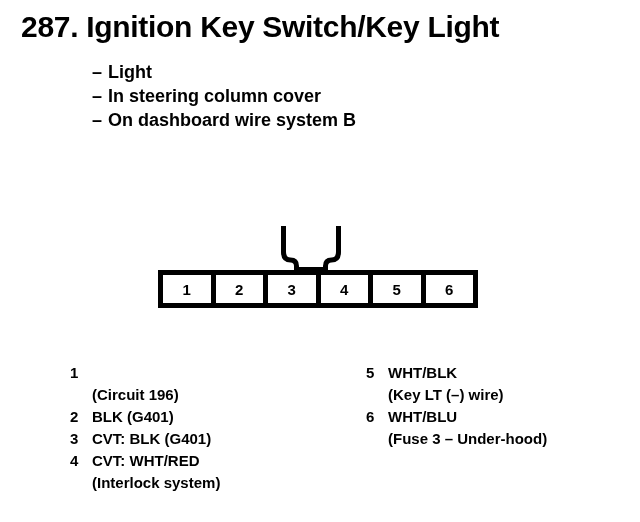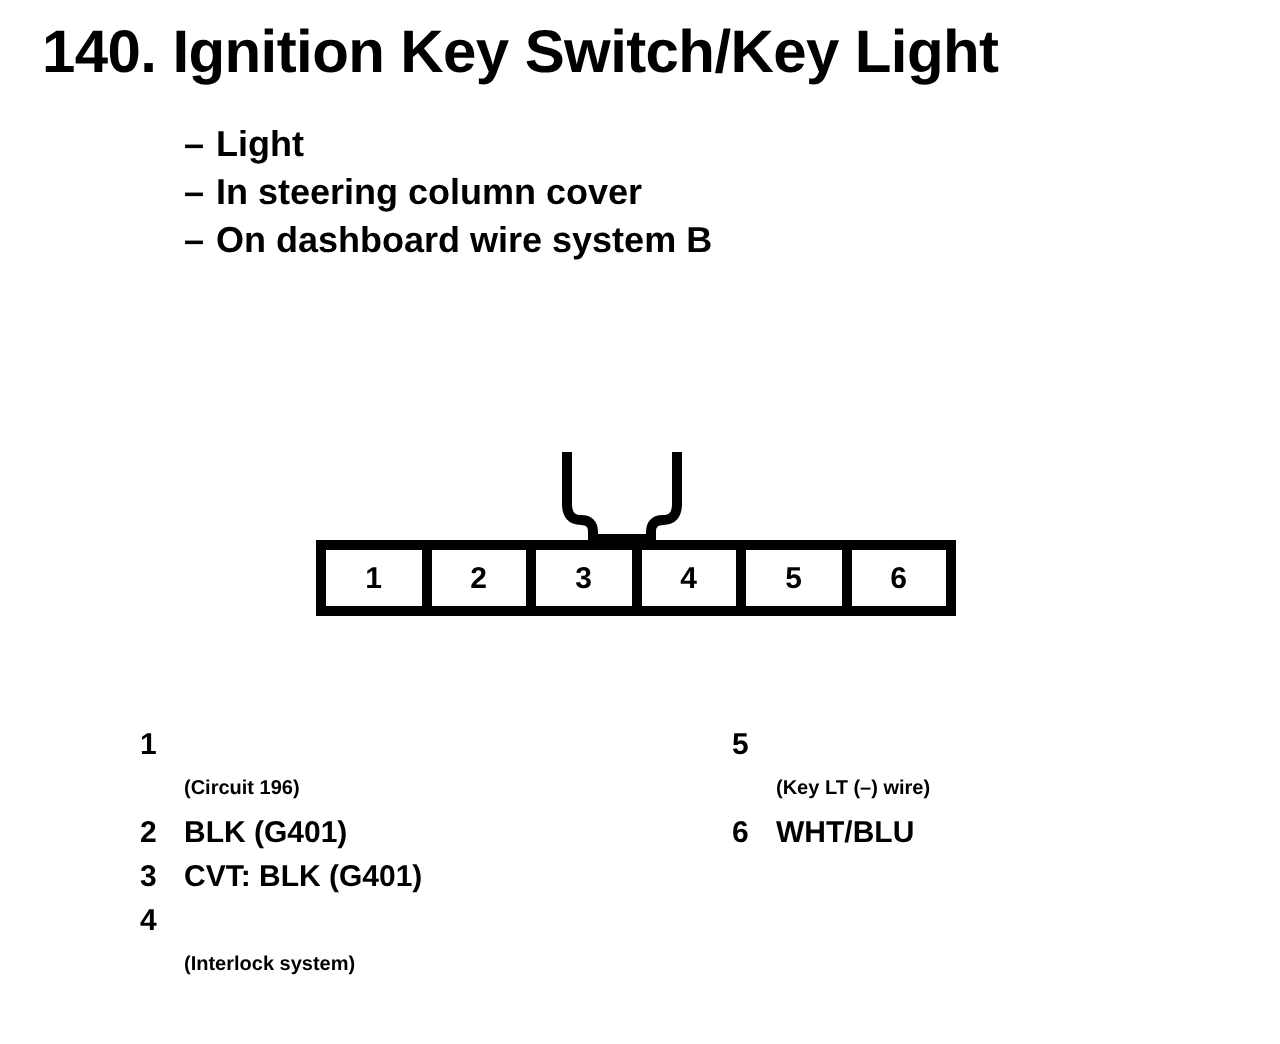--- a/index.html
+++ b/index.html
@@ -111,31 +111,31 @@
     font-weight: bold;
     line-height: 22px;
     white-space: nowrap;
   }
   .legend-num {
     width: 22px;
     flex: 0 0 22px;
   }
   .legend-sub {
     padding-left: 22px;
-    font-size: 10px;
+    font-size: 15px;
     font-weight: bold;
     line-height: 22px;
     white-space: nowrap;
   }
 </style>
 </head>
 <body>
 
 <div id="title-block">
-  <div id="page-title">140. Ignition Key Switch/Key Light</div>
+  <div id="page-title">287. Ignition Key Switch/Key Light</div>
 </div>
 
 <div id="bullet-list">
 
   <div class="bullet-row">
     <span class="bullet-dash">–</span>
     <span>Light</span>
   </div>
 
   <div class="bullet-row">
@@ -198,35 +198,38 @@
   <div class="legend-entry">
     <div class="legend-main">
       <span class="legend-num">3</span>
       <span>CVT: BLK (G401)</span>
     </div>
   </div>
 
   <div class="legend-entry">
     <div class="legend-main">
       <span class="legend-num">4</span>
+      <span>CVT: WHT/RED</span>
     </div>
     <div class="legend-sub">(Interlock system)</div>
   </div>
 
 </div>
 
 <div class="legend-col" id="legend-right">
 
   <div class="legend-entry">
     <div class="legend-main">
       <span class="legend-num">5</span>
+      <span>WHT/BLK</span>
     </div>
     <div class="legend-sub">(Key LT (–) wire)</div>
   </div>
 
   <div class="legend-entry">
     <div class="legend-main">
       <span class="legend-num">6</span>
       <span>WHT/BLU</span>
     </div>
+    <div class="legend-sub">(Fuse 3 – Under-hood)</div>
   </div>
 
 </div>
 
 </body></html>

